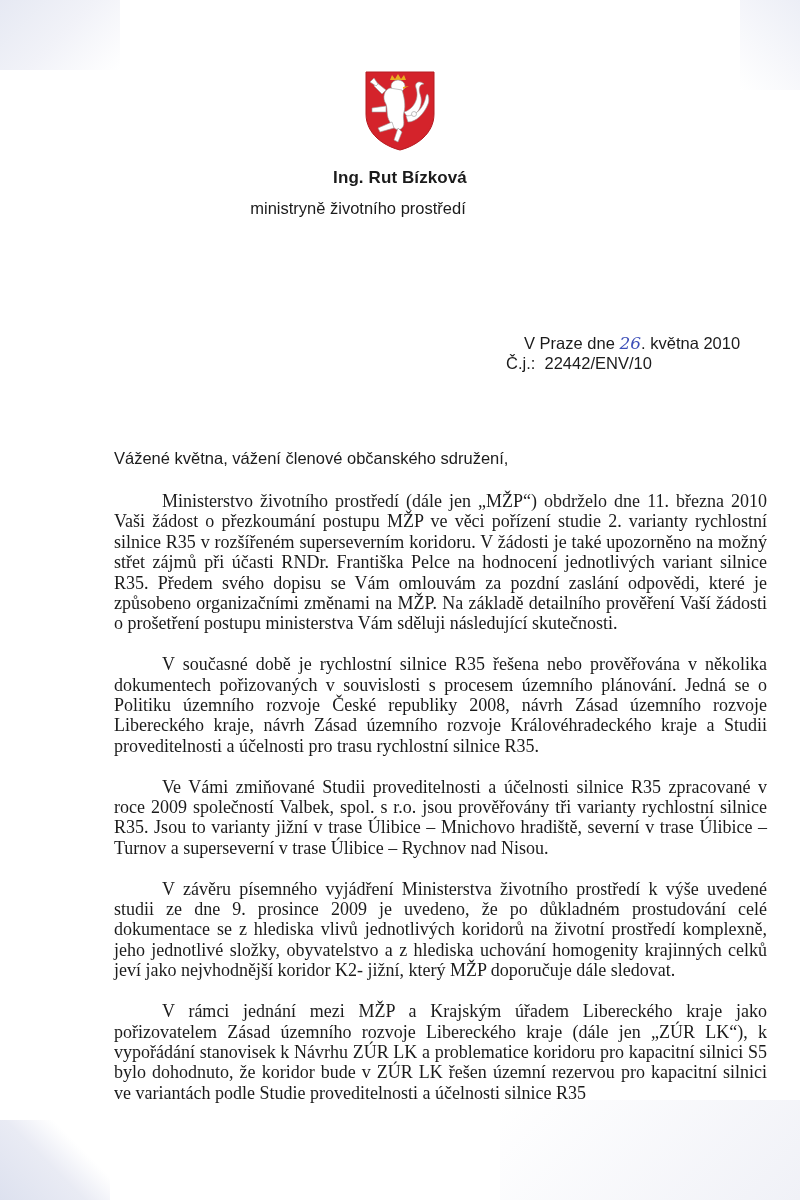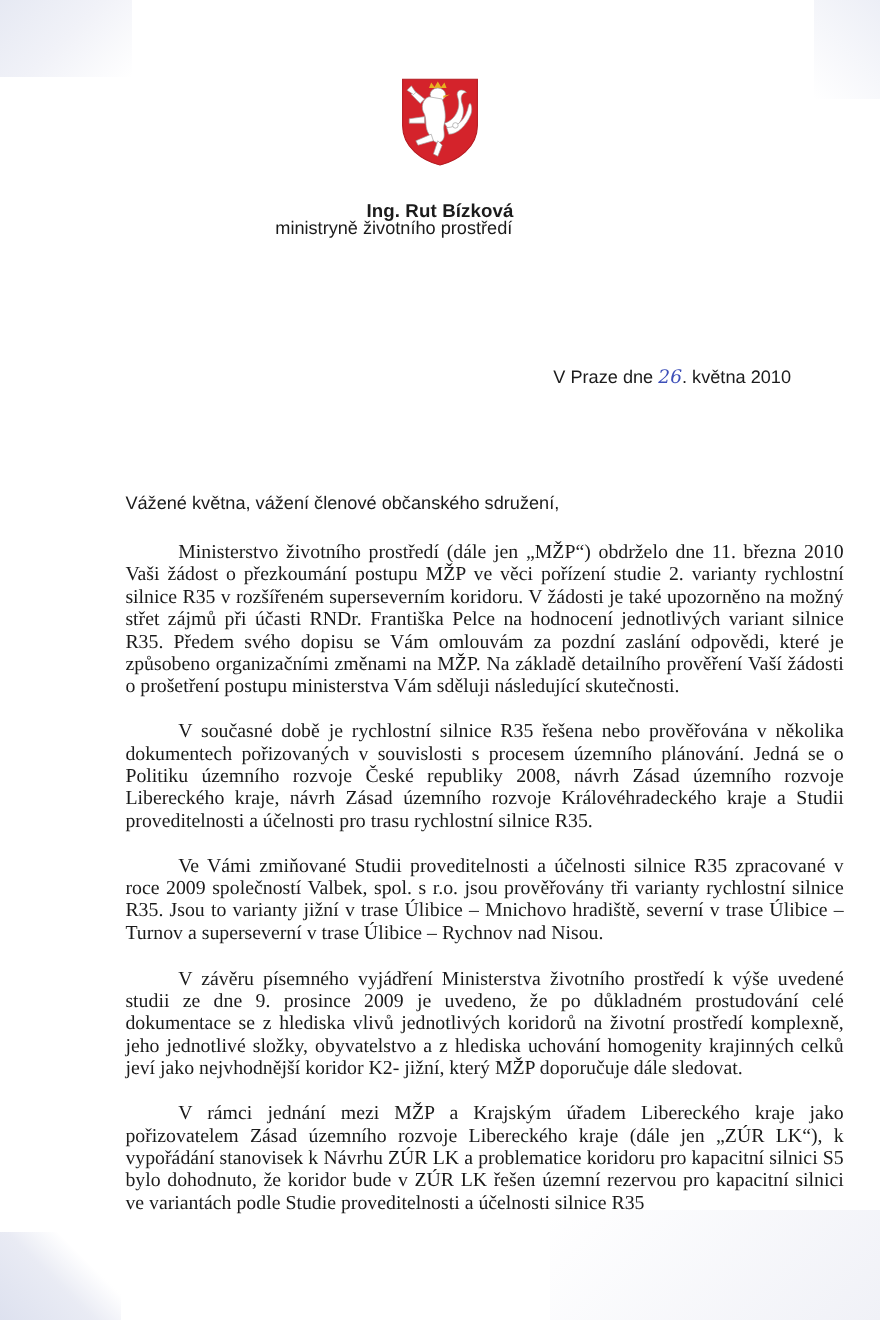--- a/index.html
+++ b/index.html
@@ -34,41 +34,41 @@
     .emblem {
       position: absolute;
       left: 364px;
       top: 70px;
       width: 72px;
       height: 82px;
     }
     .header-name {
       position: absolute;
       left: 0; width: 800px;
-      top: 182px;
+      top: 168px;
       text-align: center;
       font-weight: bold;
       font-size: 17px;
       letter-spacing: 0.1px;
     }
     .header-role {
       position: absolute;
       left: 0; width: 716px;
       top: 199px;
       text-align: center;
       font-size: 16.5px;
     }
     .date-block {
       position: absolute;
       left: 503px;
       top: 333px;
       font-size: 16.5px;
       line-height: 20px;
     }
-    .date-line { white-space: nowrap; }
+    .date-line { white-space: nowrap; margin-left: 21px; }
     .handwritten {
       font-family: "DejaVu Serif", serif;
       font-style: italic;
       color: #3d4fb8;
       font-size: 17px;
     }
     .ref-line { padding-left: 3px; white-space: nowrap; }
     .ref-line2 { padding-left: 41px; white-space: nowrap; }
     .salutation {
       position: absolute;
@@ -122,20 +122,23 @@
   <path d="M39 17 L45 16 L39 19 Z" fill="#e8b020"></path>
 </svg>
 
 <div class="header-name">Ing. Rut Bízková</div>
 <div class="header-role">ministryně životního prostředí</div>
 
 <div class="date-block">
   <div class="date-line">
     <span>V Praze dne </span><span class="handwritten">26</span><span>. května 2010</span>
   </div>
+  <div class="ref-line">
+    <span>Č.j.:</span>&nbsp;&nbsp;<span>22442/ENV/10</span>
+  </div>
 </div>
 
 <div class="salutation">Vážené května, vážení členové občanského sdružení,</div>
 
 <div class="body-text">
   <p class="para">Ministerstvo životního prostředí (dále jen „MŽP“) obdrželo dne 11. března 2010 Vaši žádost o přezkoumání postupu MŽP ve věci pořízení studie 2. varianty rychlostní silnice R35 v rozšířeném superseverním koridoru. V žádosti je také upozorněno na možný střet zájmů při účasti RNDr. Františka Pelce na hodnocení jednotlivých variant silnice R35. Předem svého dopisu se Vám omlouvám za pozdní zaslání odpovědi, které je způsobeno organizačními změnami na MŽP. Na základě detailního prověření Vaší žádosti o prošetření postupu ministerstva Vám sděluji následující skutečnosti.</p>
   <p class="para">V současné době je rychlostní silnice R35 řešena nebo prověřována v několika dokumentech pořizovaných v souvislosti s procesem územního plánování. Jedná se o Politiku územního rozvoje České republiky 2008, návrh Zásad územního rozvoje Libereckého kraje, návrh Zásad územního rozvoje Královéhradeckého kraje a Studii proveditelnosti a účelnosti pro trasu rychlostní silnice R35.</p>
   <p class="para">Ve Vámi zmiňované Studii proveditelnosti a účelnosti silnice R35 zpracované v roce 2009 společností Valbek, spol. s r.o. jsou prověřovány tři varianty rychlostní silnice R35. Jsou to varianty jižní v trase Úlibice – Mnichovo hradiště, severní v trase Úlibice – Turnov a superseverní v trase Úlibice – Rychnov nad Nisou.</p>
   <p class="para">V závěru písemného vyjádření Ministerstva životního prostředí k výše uvedené studii ze dne 9. prosince 2009 je uvedeno, že po důkladném prostudování celé dokumentace se z hlediska vlivů jednotlivých koridorů na životní prostředí komplexně, jeho jednotlivé složky, obyvatelstvo a z hlediska uchování homogenity krajinných celků jeví jako nejvhodnější koridor K2- jižní, který MŽP doporučuje dále sledovat.</p>
   <p class="para last">V rámci jednání mezi MŽP a Krajským úřadem Libereckého kraje jako pořizovatelem Zásad územního rozvoje Libereckého kraje (dále jen „ZÚR LK“), k vypořádání stanovisek k Návrhu ZÚR LK a problematice koridoru pro kapacitní silnici S5 bylo dohodnuto, že koridor bude v ZÚR LK řešen územní rezervou pro kapacitní silnici ve variantách podle Studie proveditelnosti a účelnosti silnice R35</p>

